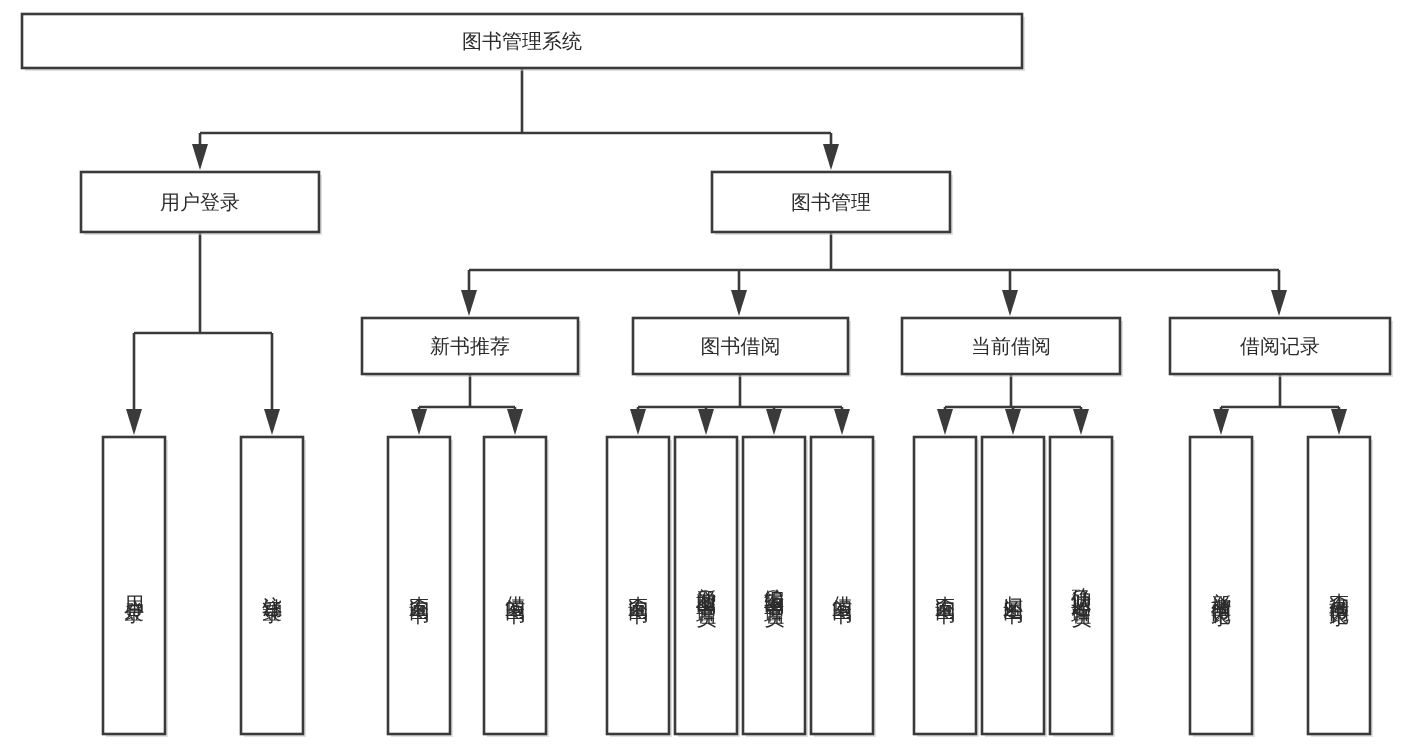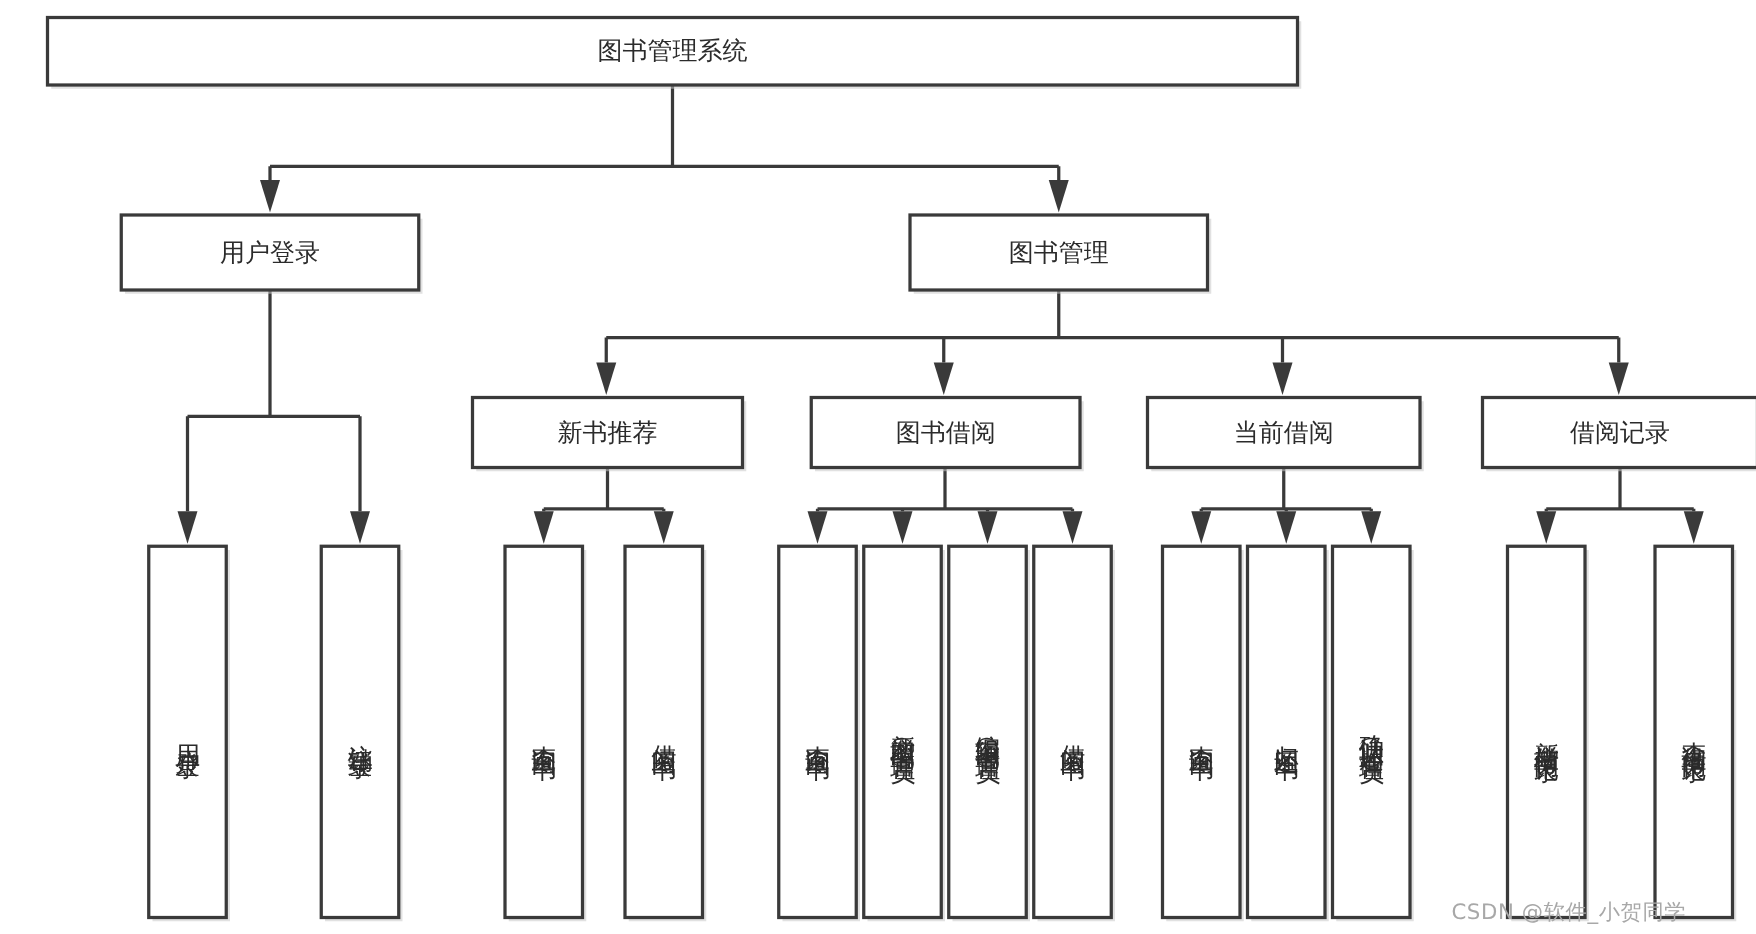--- a/index.html
+++ b/index.html
@@ -10,21 +10,21 @@
   }
   body {
     width: 1405px;
     height: 747px;
     overflow: hidden;
     font-family: "DejaVu Sans", "Liberation Sans", sans-serif;
     position: relative;
   }
   #diagram-root {
     position: absolute;
-    left: 16px;
+    left: 0;
     top: 0;
     width: 1341px;
     height: 747px;
   }
   svg.diagram-canvas {
     display: block;
     width: 1405px;
     height: 747px;
   }
   .node-box {
@@ -240,14 +240,13 @@
       <div class="vtext-wrap" style="left: 1050px; top: 437px; width: 62px; height: 297px;">
         <span class="vtext">确认归还（管理员）</span>
       </div>
       <div class="vtext-wrap" style="left: 1190px; top: 437px; width: 62px; height: 297px;">
         <span class="vtext">新增借阅记录</span>
       </div>
       <div class="vtext-wrap" style="left: 1308px; top: 437px; width: 62px; height: 297px;">
         <span class="vtext">查询借阅记录</span>
       </div>
     </div>
-  <div class="watermark">CSDN @软件_小贺同学</div>
 </div>
 
 </body></html>

